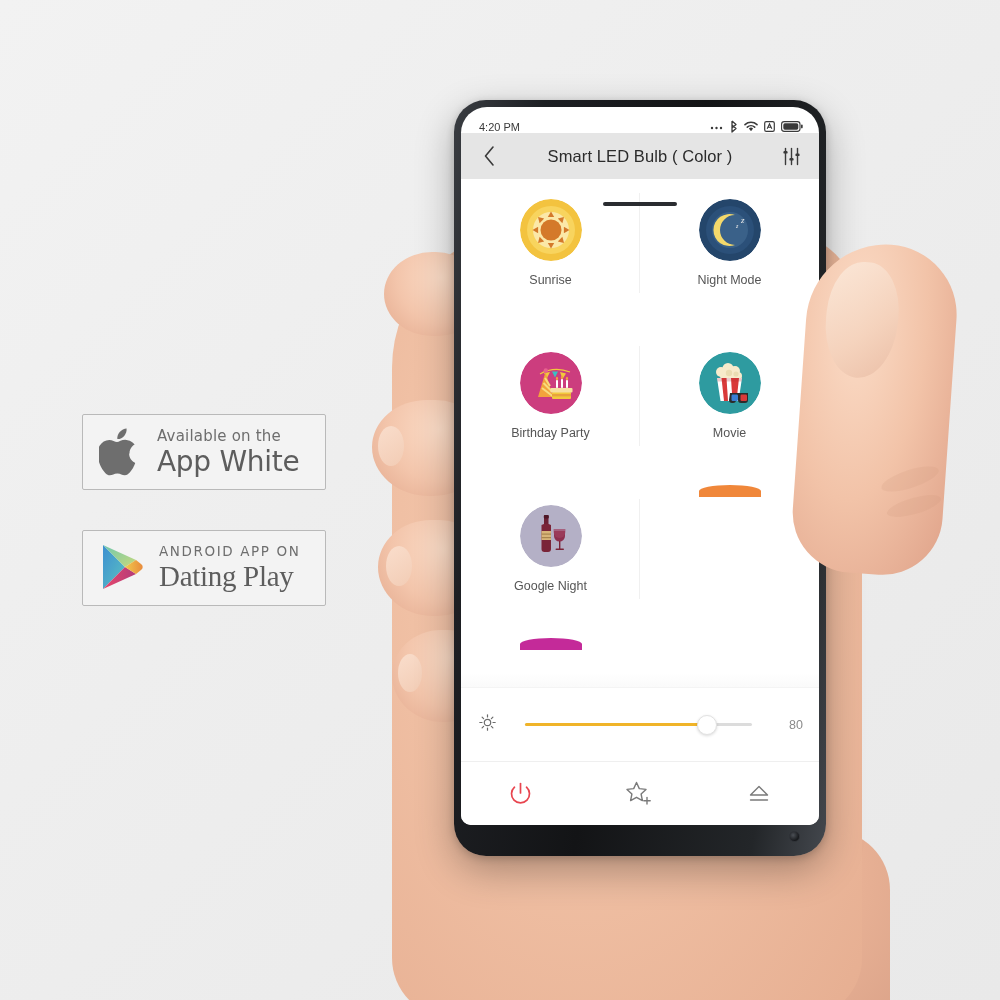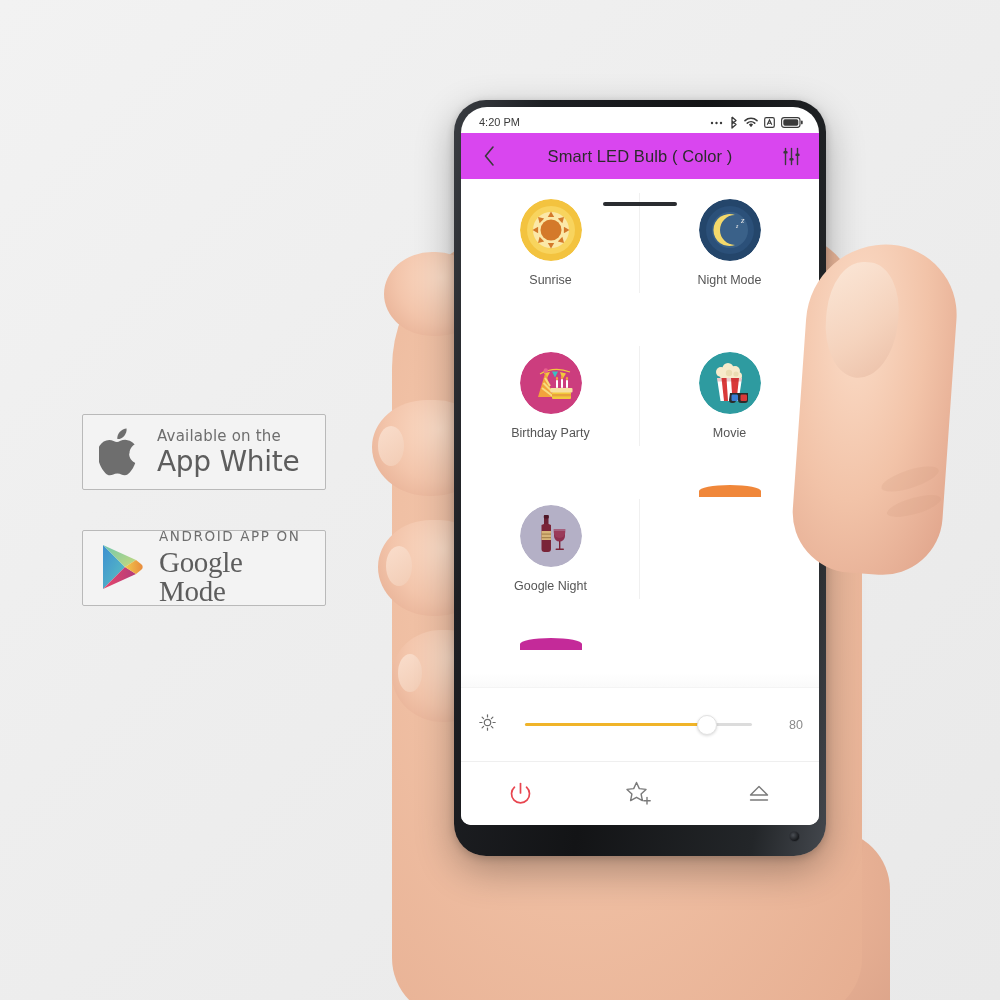--- a/index.html
+++ b/index.html
@@ -112,33 +112,33 @@
   #front-camera {
     position: absolute; right: 26px; bottom: 14px;
     width: 11px; height: 11px; border-radius: 50%;
     background: radial-gradient(circle at 35% 35%, #4b4f55, #17191c 70%);
     border: 1px solid #2e3136; z-index: 7;
   }
 
   
   #status-bar {
     height: 26px; flex: 0 0 26px;
-    display: flex; align-items: center; justify-content: space-between;
+    display: flex; align-items: flex-end; justify-content: space-between;
     padding: 4px 16px 0 18px;
     font-size: 11px; color: #3a3a3a;
     font-family: "Liberation Sans", sans-serif;
   }
   #status-icons { display: flex; align-items: center; gap: 6px; }
   .sicon { display: flex; align-items: center; }
 
   
   #title-bar {
     height: 46px; flex: 0 0 46px;
     display: flex; align-items: center; padding: 0 14px;
-    background: #d946ef;
+    background: #e5e5e5;
   }
   #page-title {
     flex: 1; text-align: center; font-size: 16.5px; color: #2b2b2b;
     letter-spacing: .1px;
   }
   #back-button, #settings-button {
     width: 28px; height: 28px; display:flex; align-items:center; justify-content:center;
     cursor: pointer;
   }
 
@@ -246,21 +246,21 @@
         </linearGradient>
       </defs>
       <path d="M4 2 L26 24 L4 46 Z" fill="url(#gpBlue)"></path>
       <path d="M4 2 L26 24 L37 17 Z" fill="url(#gpGreen)"></path>
       <path d="M4 46 L26 24 L37 31 Z" fill="url(#gpRed)"></path>
       <path d="M37 17 L26 24 L37 31 L42 27 A3.5 3.5 0 0 0 42 21 Z" fill="url(#gpYellow)"></path>
     </svg>
   </span>
   <span class="badge-text">
     <span class="badge-sub">ANDROID APP ON</span>
-    <span class="badge-main">Google Mode</span>
+    <span class="badge-main">Dating Play</span>
   </span>
 </div>
 
 <div class="hand" id="palm"></div>
 <div class="hand" id="wrist"></div>
 <div class="finger" id="finger-1"></div>
 <div class="finger" id="finger-2">
   <div class="nail" style="left:6px;top:26px;width:26px;height:40px;"></div>
 </div>
 <div class="finger" id="finger-3">

